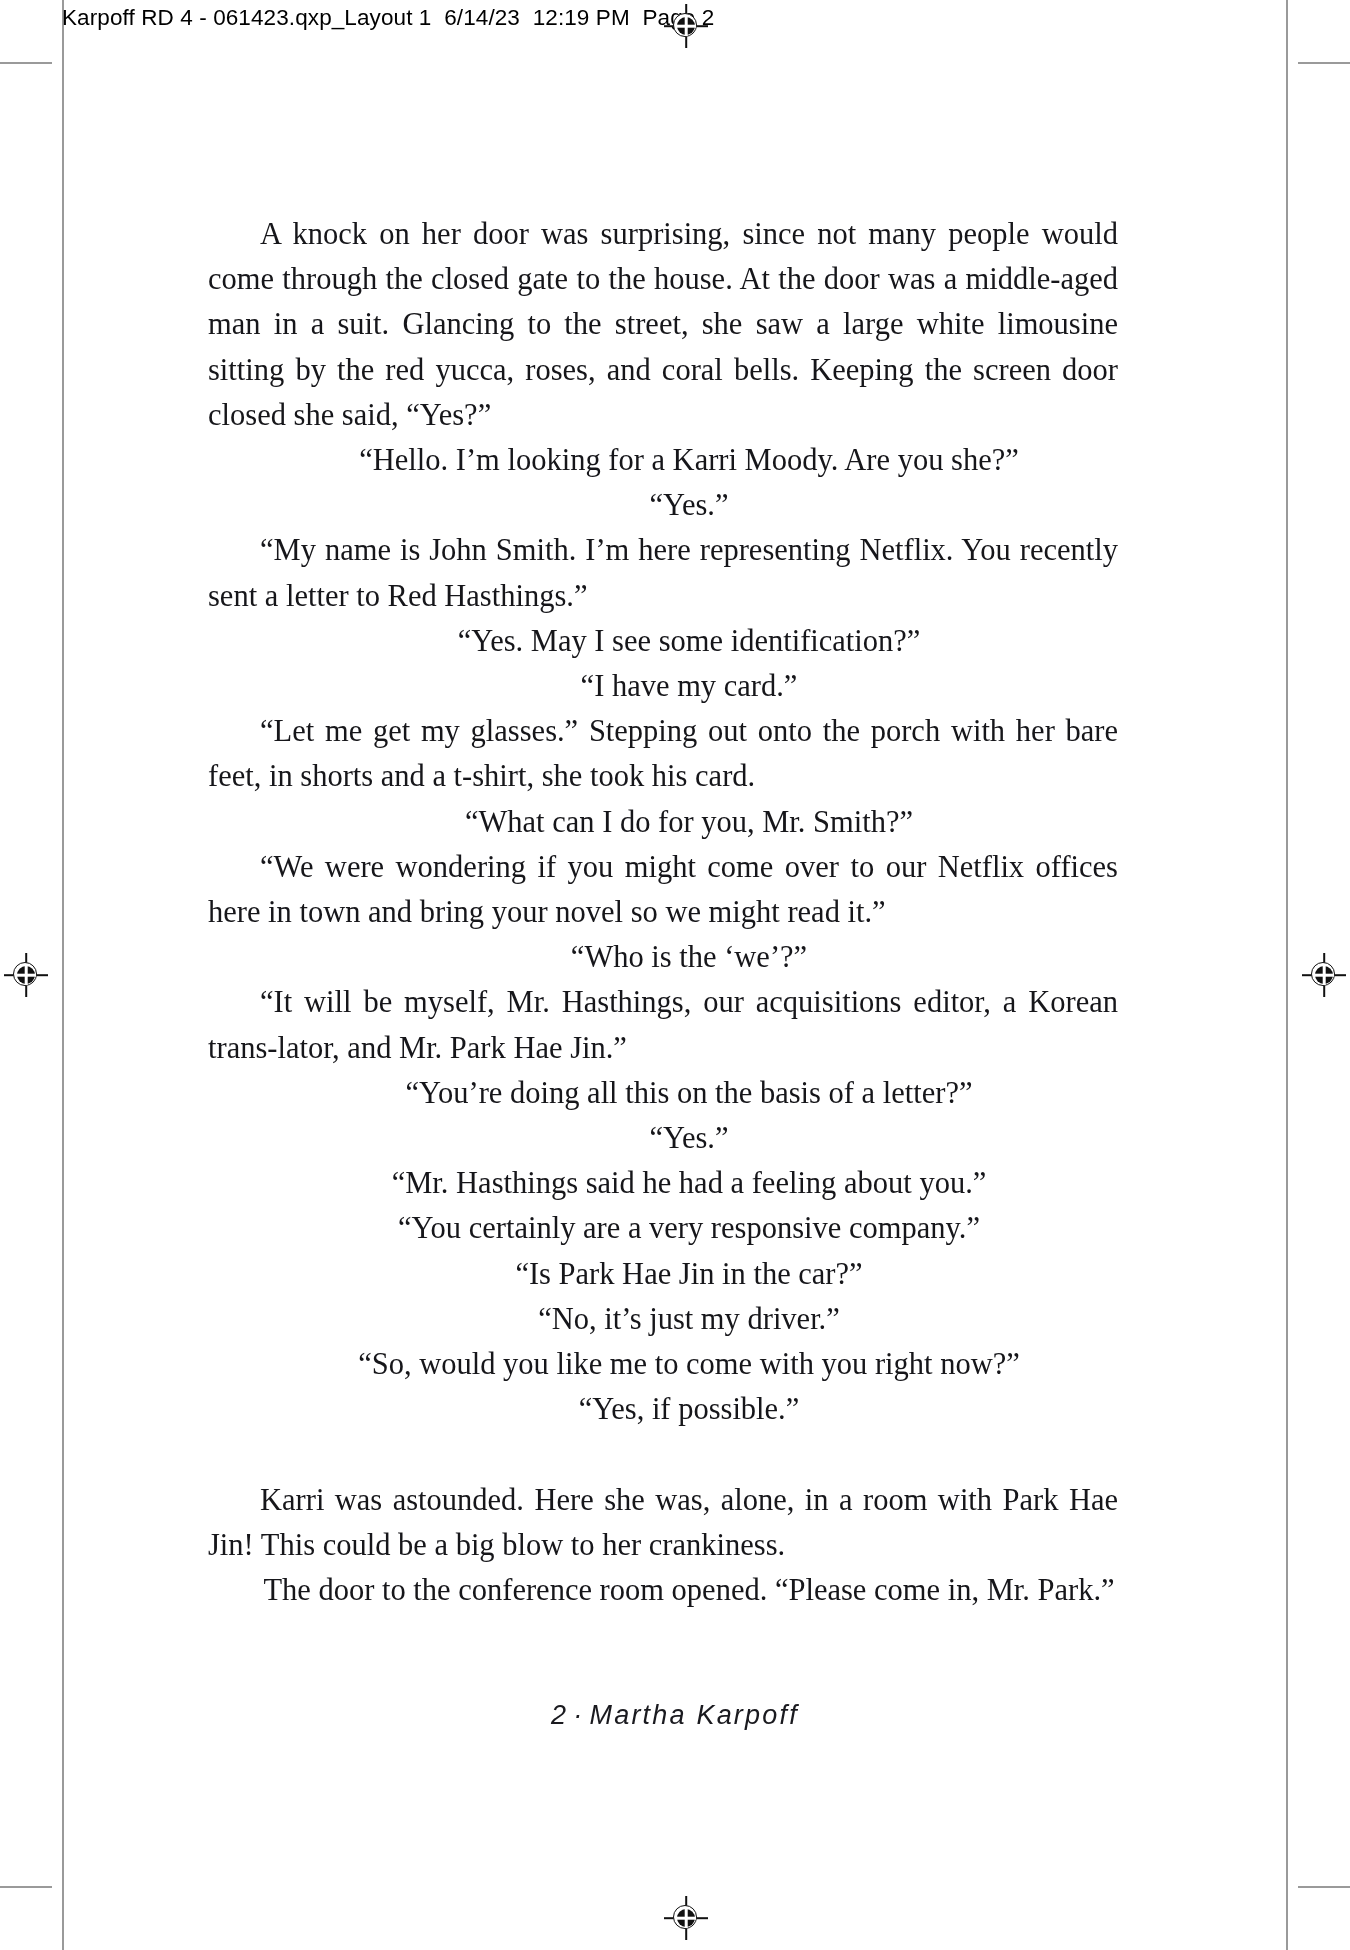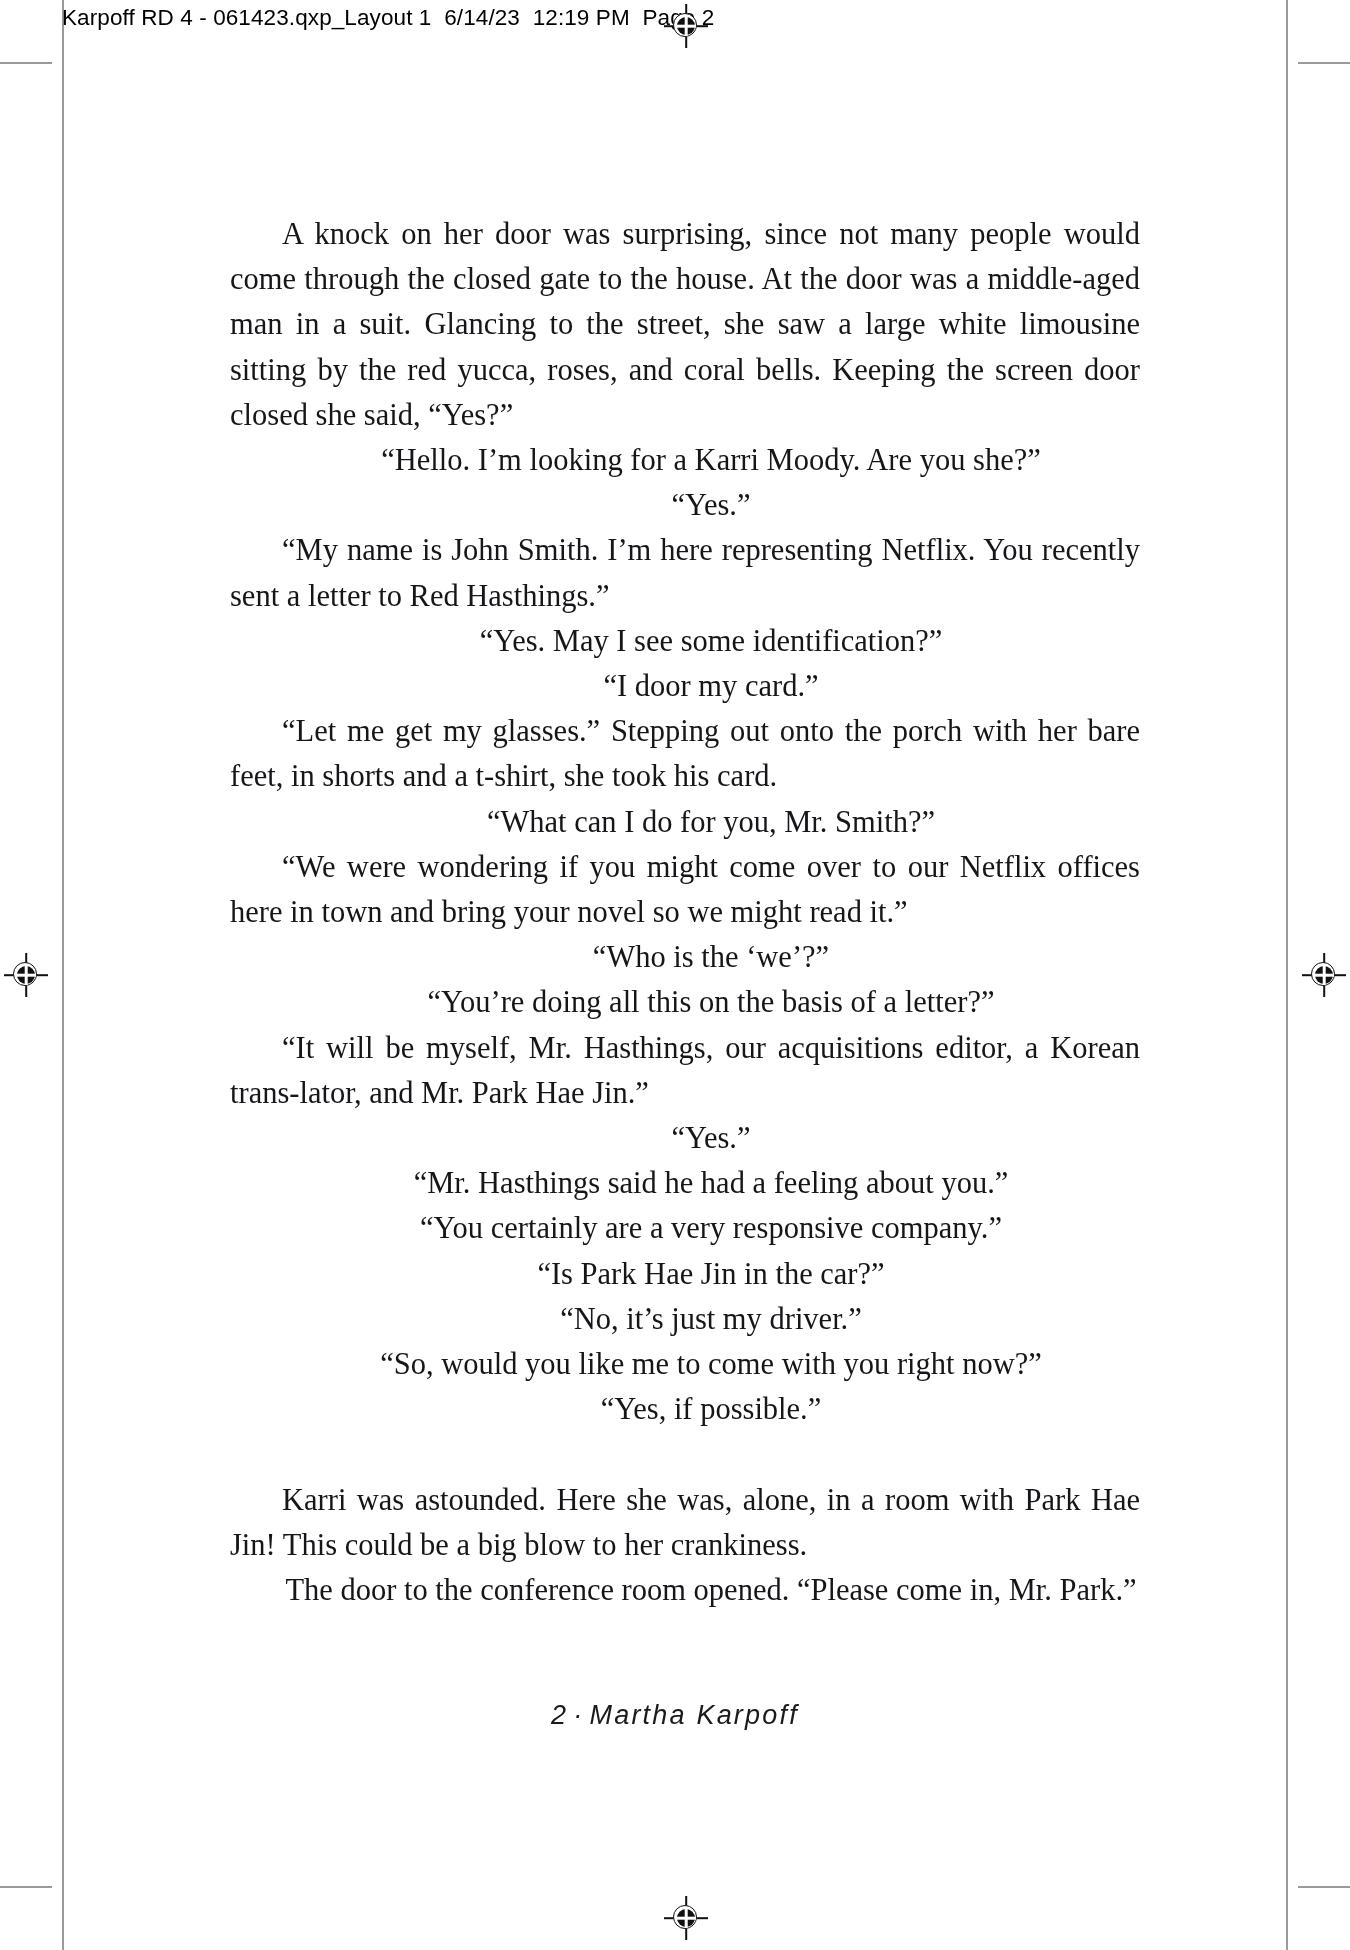--- a/index.html
+++ b/index.html
@@ -102,21 +102,21 @@
     top: 50%;
     left: 0;
     right: 0;
     height: 1.6px;
     transform: translateY(-50%);
   }
 
   
   .textblock {
     position: absolute;
-    left: 230px;
+    left: 208px;
     top: 212px;
     width: 910px;
   }
 
   .para {
     margin: 0;
     font-size: 30.5px;
     line-height: 45.2px;
     color: #16161a;
     text-align: justify;
@@ -193,27 +193,27 @@
       <div class="core"></div>
   </div>
 
   <div class="textblock">
 
     <p class="para">A knock on her door was surprising, since not many people would come through the closed gate to the house. At the door was a middle-aged man in a suit. Glancing to the street, she saw a large white limousine sitting by the red yucca, roses, and coral bells. Keeping the screen door closed she said, “Yes?”</p>
     <p class="para short">“Hello. I’m looking for a Karri Moody. Are you she?”</p>
     <p class="para short">“Yes.”</p>
     <p class="para">“My name is John Smith. I’m here representing Netflix. You recently sent a letter to Red Hasthings.”</p>
     <p class="para short">“Yes. May I see some identification?”</p>
-    <p class="para short">“I door my card.”</p>
+    <p class="para short">“I have my card.”</p>
     <p class="para">“Let me get my glasses.” Stepping out onto the porch with her bare feet, in shorts and a t-shirt, she took his card.</p>
     <p class="para short">“What can I do for you, Mr. Smith?”</p>
     <p class="para">“We were wondering if you might come over to our Netflix offices here in town and bring your novel so we might read it.”</p>
     <p class="para short">“Who is the ‘we’?”</p>
+    <p class="para">“It will be myself, Mr. Hasthings, our acquisitions editor, a Korean trans-lator, and Mr. Park Hae Jin.”</p>
     <p class="para short">“You’re doing all this on the basis of a letter?”</p>
-    <p class="para">“It will be myself, Mr. Hasthings, our acquisitions editor, a Korean trans-lator, and Mr. Park Hae Jin.”</p>
     <p class="para short">“Yes.”</p>
     <p class="para short">“Mr. Hasthings said he had a feeling about you.”</p>
     <p class="para short">“You certainly are a very responsive company.”</p>
     <p class="para short">“Is Park Hae Jin in the car?”</p>
     <p class="para short">“No, it’s just my driver.”</p>
     <p class="para short">“So, would you like me to come with you right now?”</p>
     <p class="para short">“Yes, if possible.”</p>
 
     <div class="gap"></div>
 

